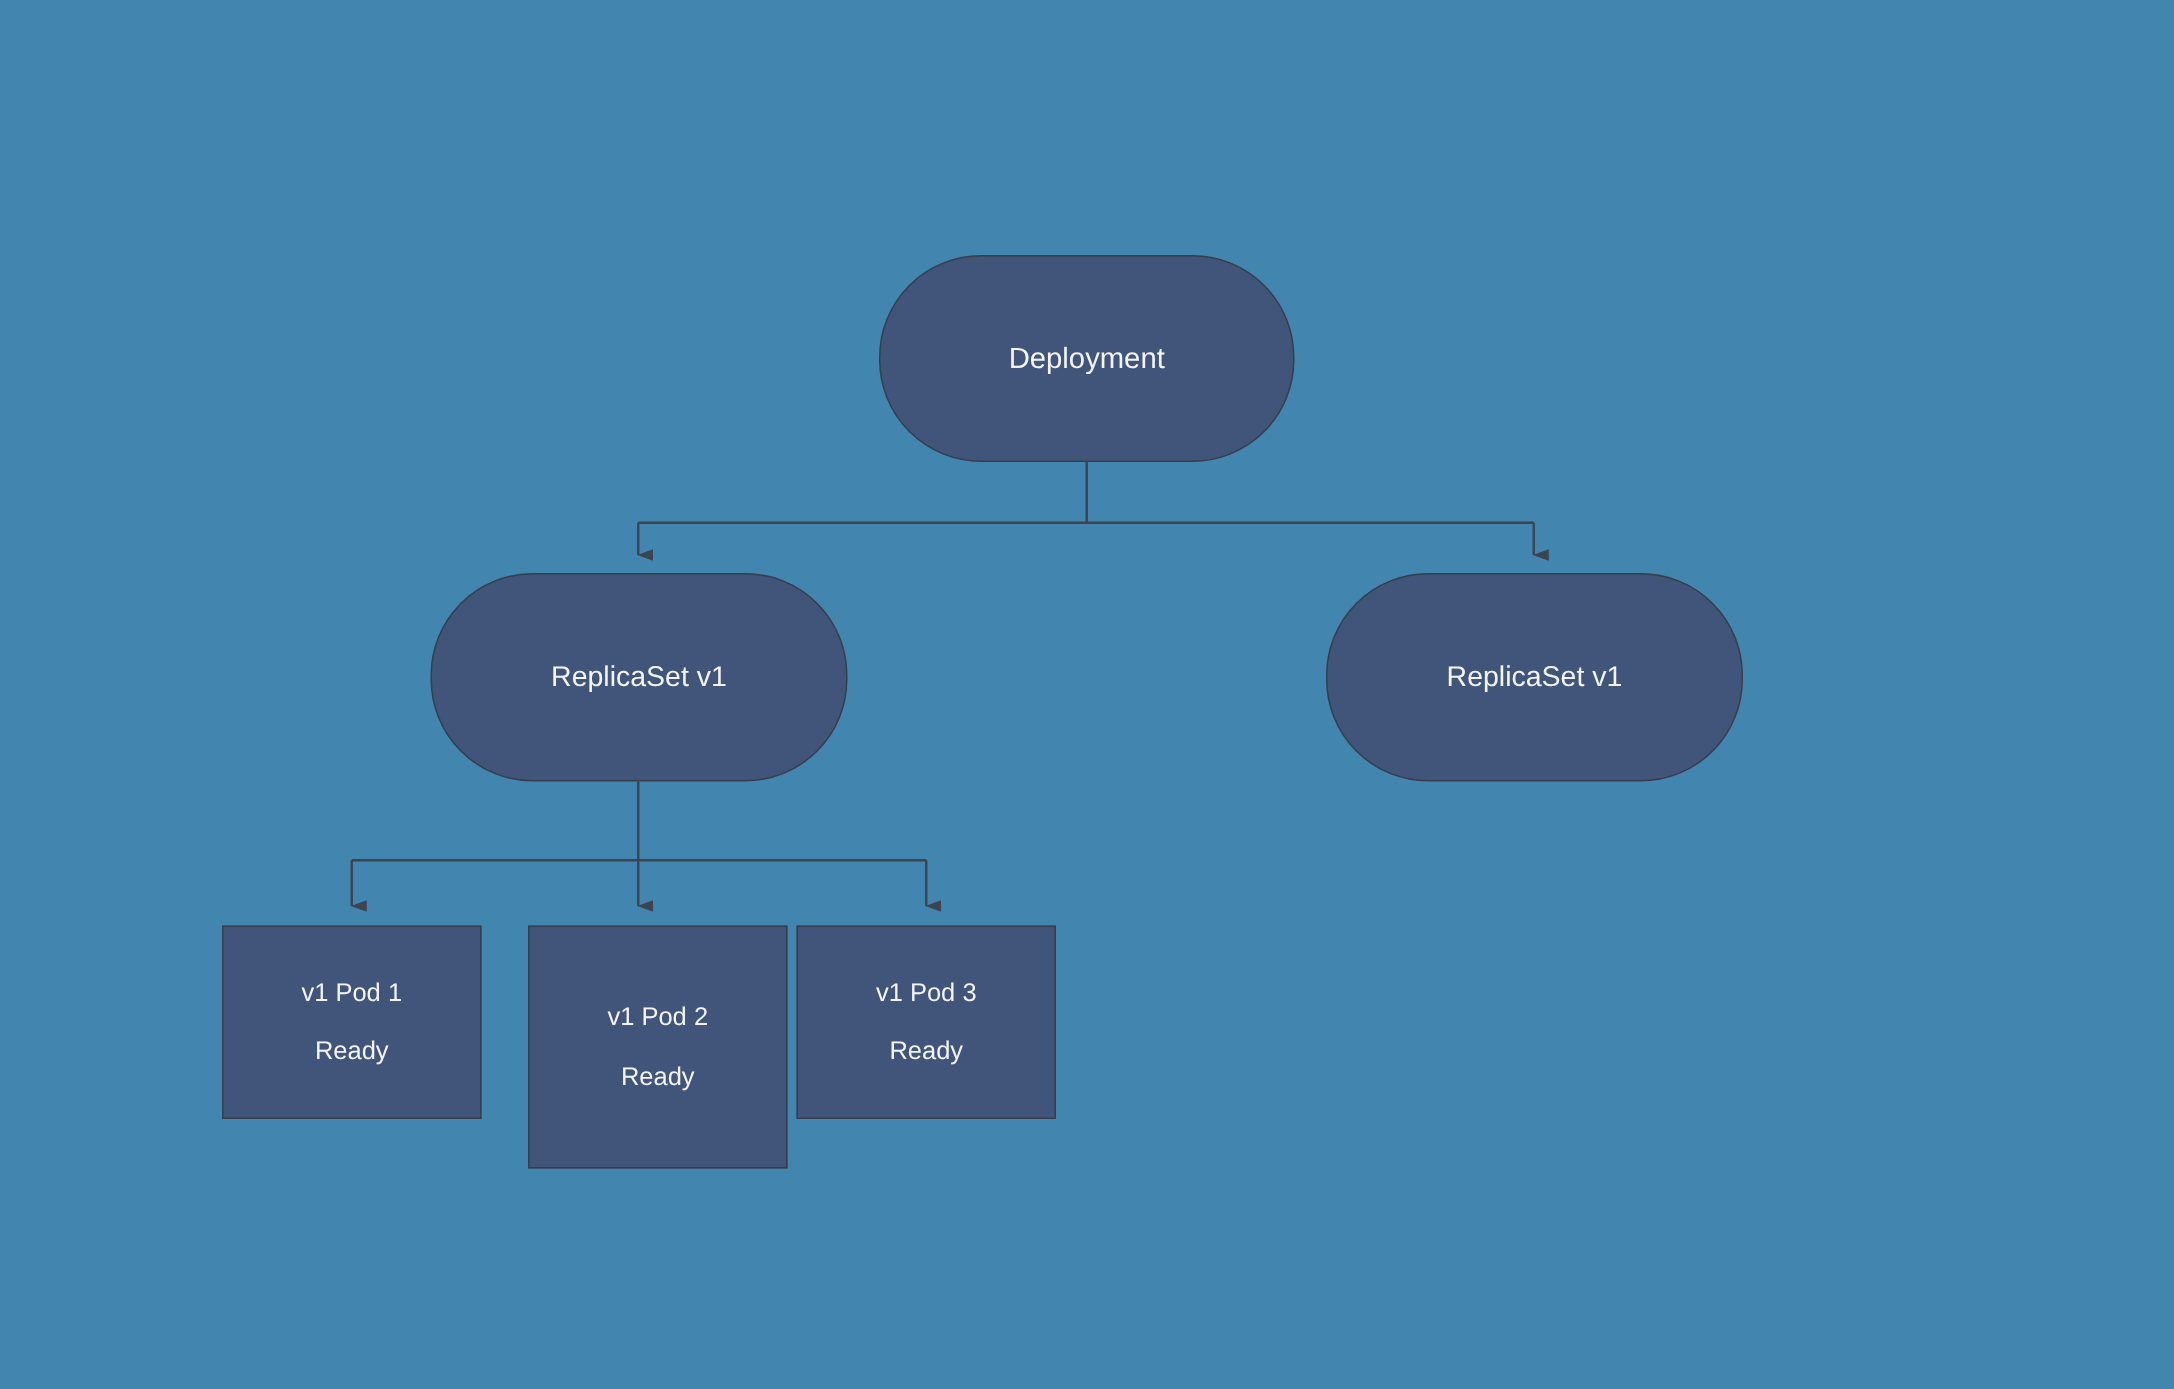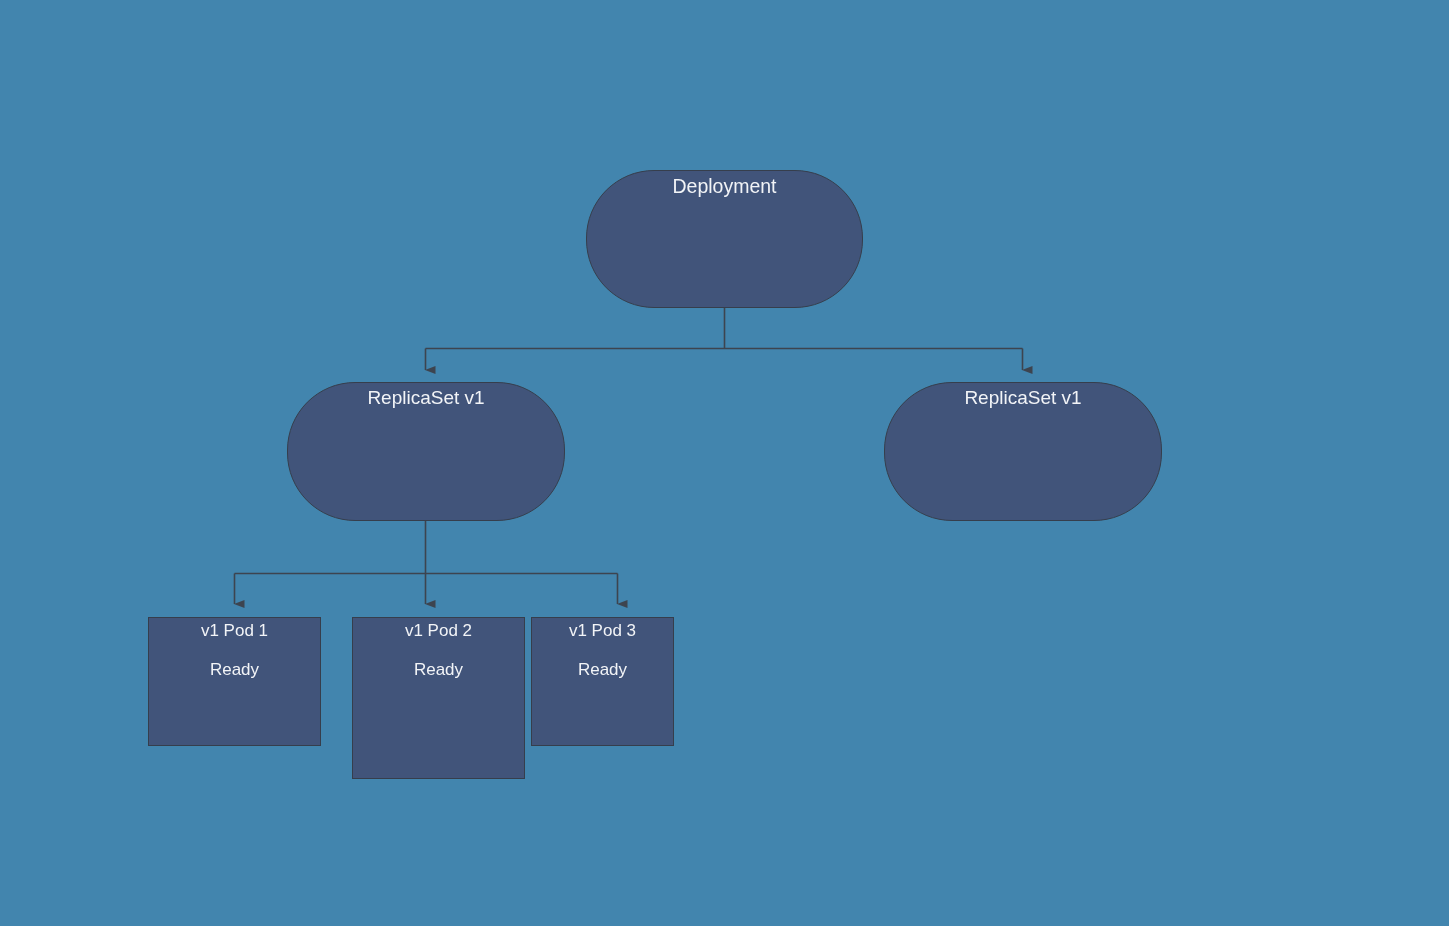--- a/index.html
+++ b/index.html
@@ -24,21 +24,21 @@
     pointer-events: none;
   }
   .node {
     position: absolute;
     box-sizing: border-box;
     background: #41547a;
     border: 1.6px solid #363e4c;
     display: flex;
     flex-direction: column;
     align-items: center;
-    justify-content: flex-start;
+    justify-content: center;
     color: #f2f4f7;
     text-align: center;
     line-height: 1.55;
     -webkit-font-smoothing: antialiased;
   }
   .node.rounded {
     border-radius: 68px;
   }
   .node.rect {
     border-radius: 0;
@@ -97,18 +97,18 @@
   <div class="node rect pod" style="left:148px; top:617px; width:173px; height:129px;">
     <span class="line">v1 Pod 1</span>
     <span class="line">Ready</span>
   </div>
 
   <div class="node rect pod" style="left:352px; top:617px; width:173px; height:162px;">
     <span class="line">v1 Pod 2</span>
     <span class="line">Ready</span>
   </div>
 
-  <div class="node rect pod" style="left:531px; top:617px; width:143px; height:129px;">
+  <div class="node rect pod" style="left:531px; top:617px; width:173px; height:129px;">
     <span class="line">v1 Pod 3</span>
     <span class="line">Ready</span>
   </div>
 
 </div>
 
 </body></html>

